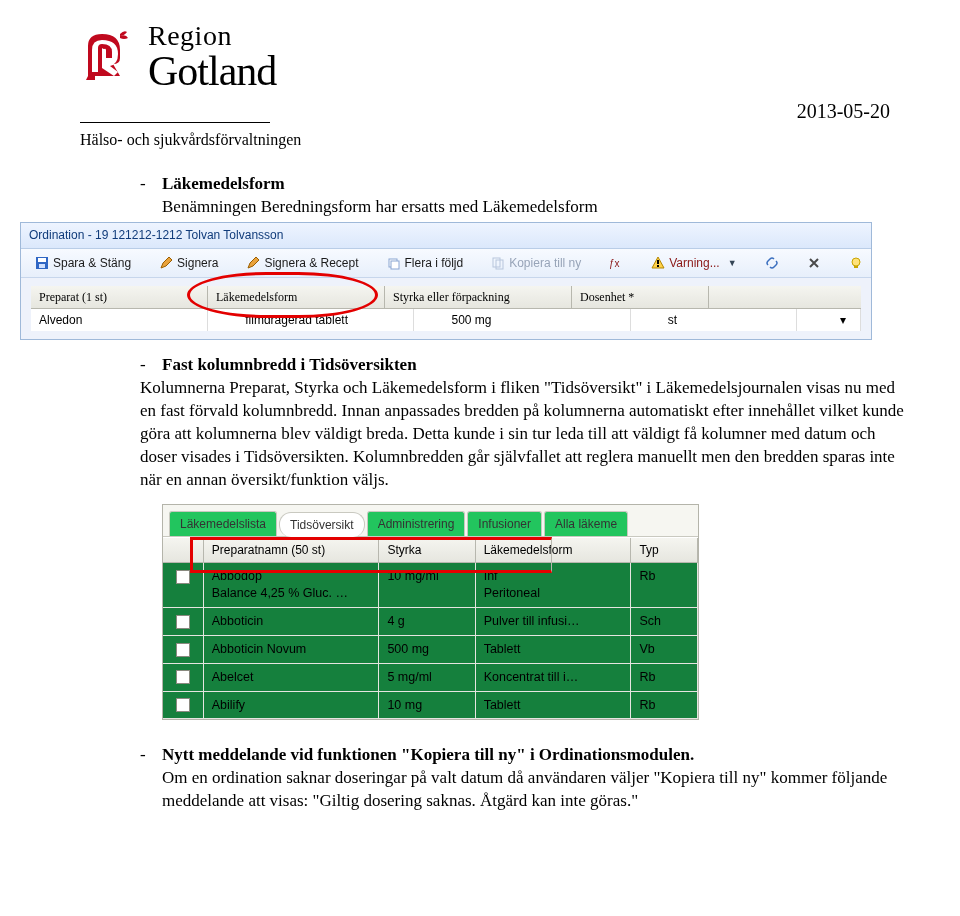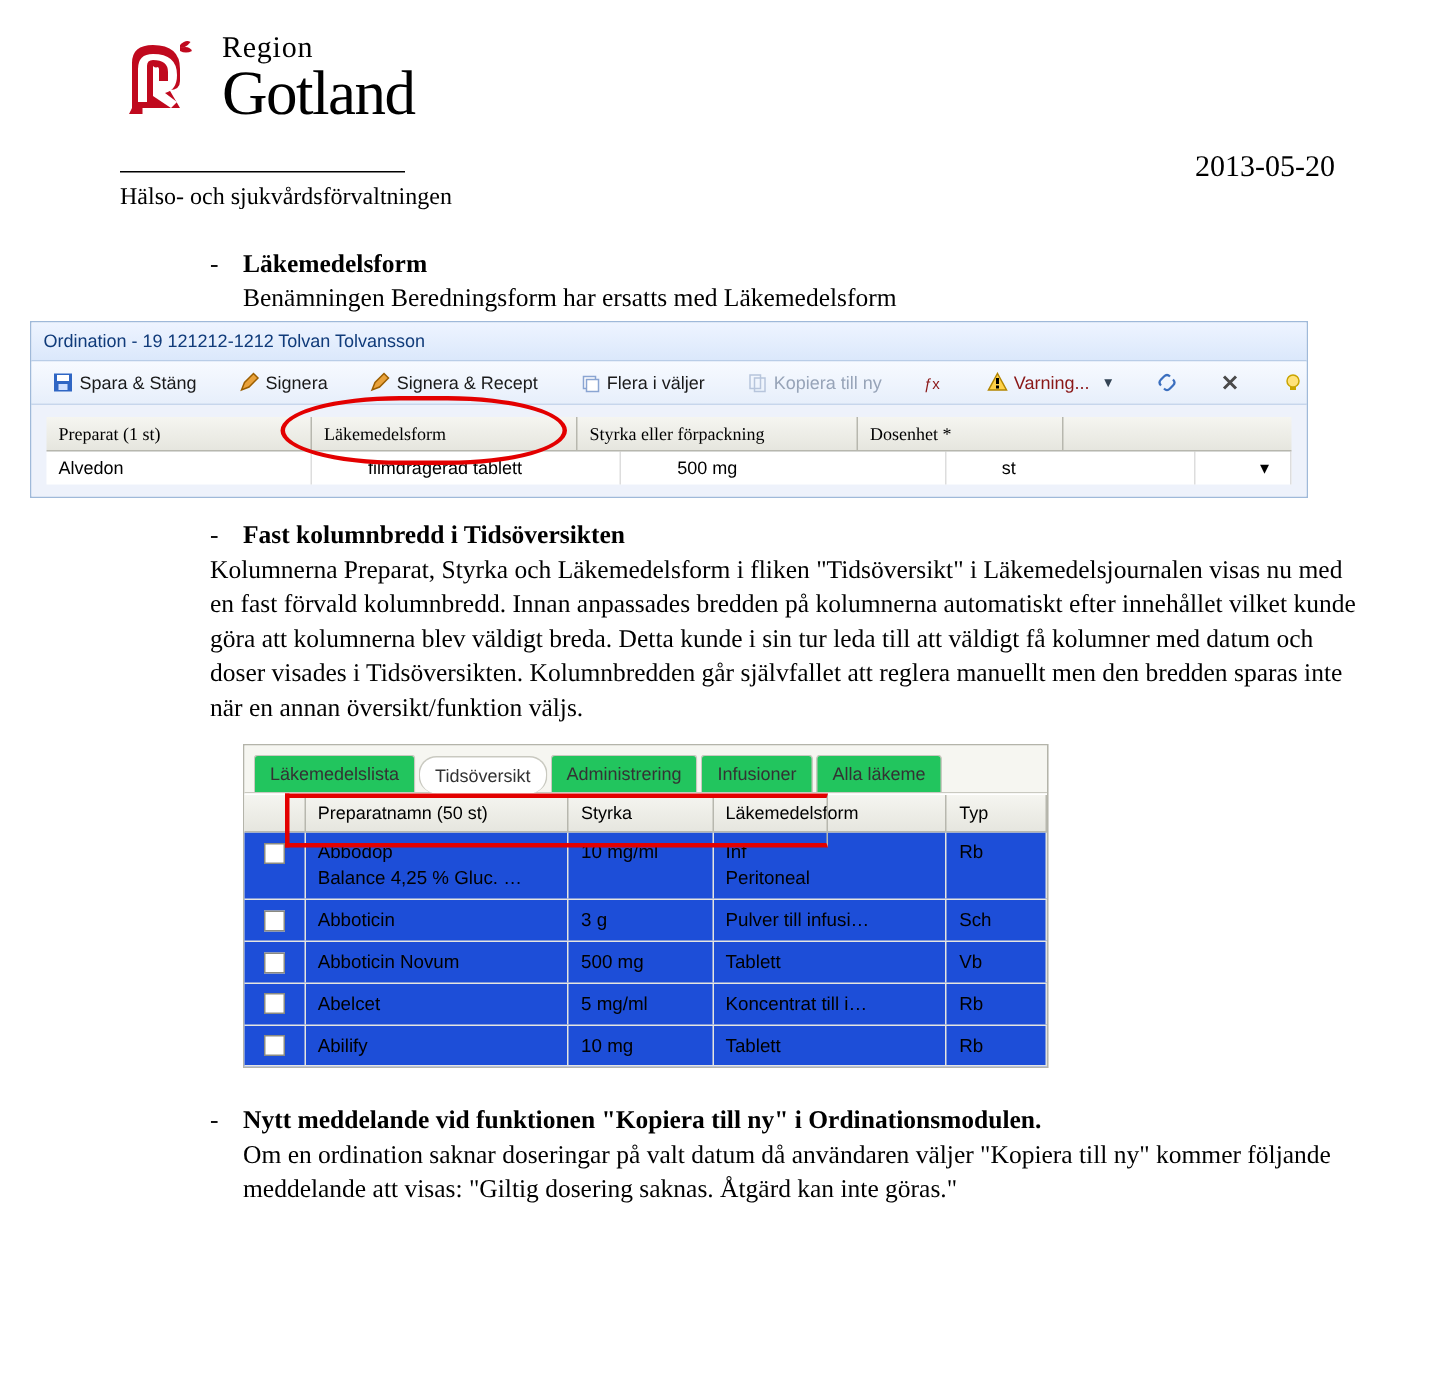--- a/index.html
+++ b/index.html
@@ -23,21 +23,21 @@
     font-size: 20px;
   }
   .logo-row {
     display: flex;
     align-items: center;
     gap: 10px;
     margin-bottom: 30px;
   }
   .logo-mark svg { display: block; }
   .logo-text { line-height: 1; }
-  .logo-text .r { font-size: 20px; letter-spacing: .5px; }
+  .logo-text .r { font-size: 28px; letter-spacing: .5px; }
   .logo-text .g { font-size: 42px; font-weight: 400; letter-spacing: -1px; }
   .hr {
     border-top: 1.5px solid #000;
     width: 190px;
     margin: 20px 0 6px 0;
   }
   .dept {
     font-size: 16px;
     margin-bottom: 22px;
   }
@@ -158,21 +158,21 @@
     border-bottom:1px solid #b7b7ae;
     position: relative;
   }
   .thead2 div {
     padding: 4px 8px;
     border-right:1px solid #b7b7ae;
     font-size:12px;
   }
   .row2 {
     display:flex;
-    background:#1d4ed8;
+    background:#15803d;
     border-bottom:1px solid #e5e5e0;
   }
   .row2 div {
     padding:5px 8px;
     border-right:1px solid #e5e5e0;
     font-size:12.5px;
   }
   .ck{width:24px;text-align:center}
   .c-name{width:160px}
   .c-str{width:80px}
@@ -256,21 +256,21 @@
         <span>Signera &amp; Recept</span>
       </span>
       <span class="sep"></span>
       <span class="tbtn">
         <span class="ic">
             <svg viewBox="0 0 14 14">
               <rect x="2" y="3" width="8" height="8" fill="#fff" stroke="#8aa5d2"></rect>
               <rect x="4" y="5" width="8" height="8" fill="#fff" stroke="#8aa5d2"></rect>
             </svg>
           </span>
-        <span>Flera i väljer</span>
+        <span>Flera i följd</span>
       </span>
       <span class="sep"></span>
       <span class="tbtn disabled">
         <span class="ic">
             <svg viewBox="0 0 14 14">
               <rect x="2" y="2" width="7" height="9" fill="none" stroke="#b7c5dc"></rect>
               <rect x="5" y="4" width="7" height="9" fill="none" stroke="#b7c5dc"></rect>
             </svg>
           </span>
         <span>Kopiera till ny</span>
@@ -373,21 +373,21 @@
             <div class="c-name" style="white-space:pre-line">Abbodop
 Balance 4,25 % Gluc. …</div>
             <div class="c-str">10 mg/ml</div>
             <div class="c-form" style="white-space:pre-line">Inf
 Peritoneal</div>
             <div class="c-typ">Rb</div>
           </div>
           <div class="row2">
             <div class="ck"><span class="cbox"></span></div>
             <div class="c-name" style="white-space:pre-line">Abboticin</div>
-            <div class="c-str">3 g</div>
+            <div class="c-str">4 g</div>
             <div class="c-form" style="white-space:pre-line">Pulver till infusi…</div>
             <div class="c-typ">Sch</div>
           </div>
           <div class="row2">
             <div class="ck"><span class="cbox"></span></div>
             <div class="c-name" style="white-space:pre-line">Abboticin Novum</div>
             <div class="c-str">500 mg</div>
             <div class="c-form" style="white-space:pre-line">Tablett</div>
             <div class="c-typ">Vb</div>
           </div>

